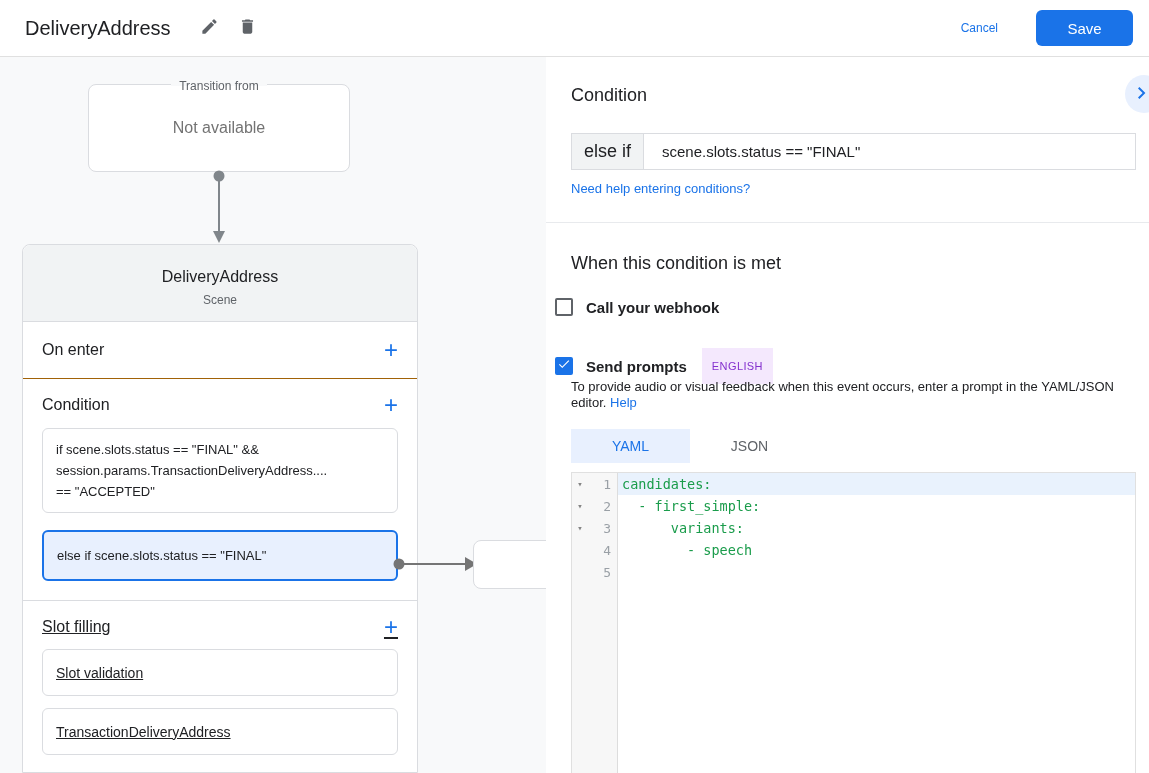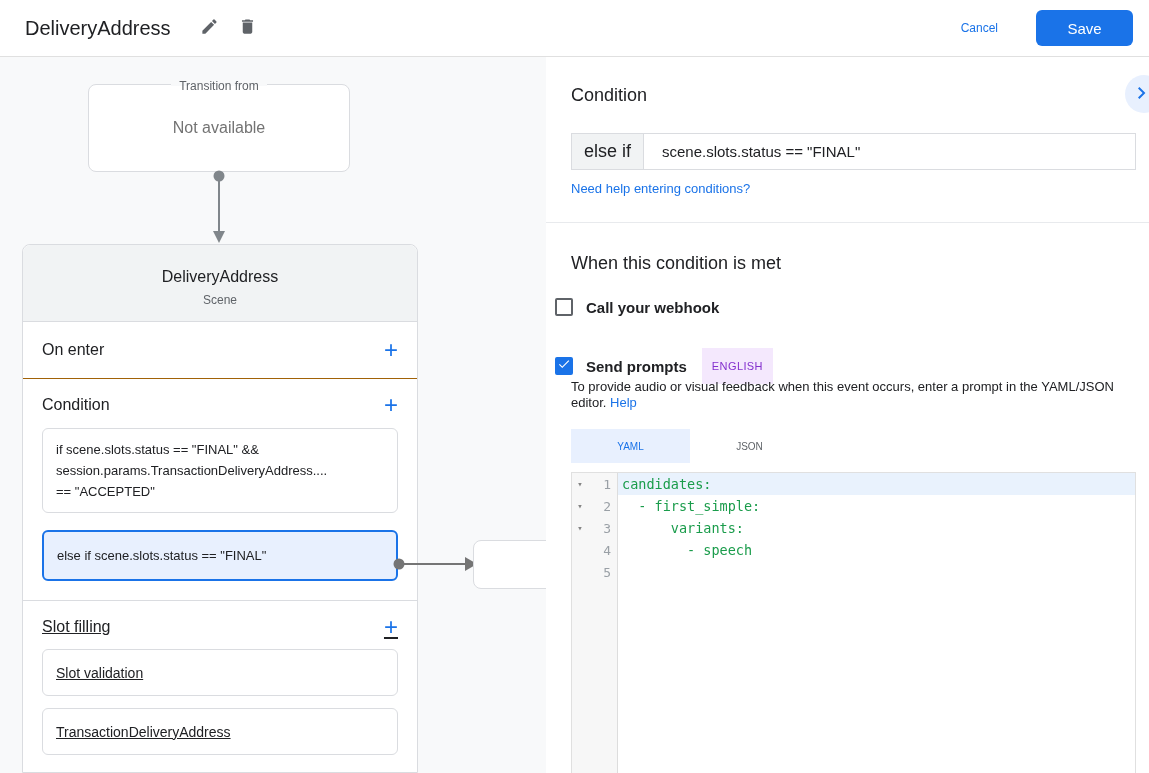--- a/index.html
+++ b/index.html
@@ -111,21 +111,21 @@
   .check-label { font-size:15px; font-weight:700; color:#202124; }
   .lang-badge {
     margin-left:15px; background:#f4e8fd; color:#8430ce; font-size:11px; font-weight:500;
     letter-spacing:.4px; padding:12px 10px; border-radius:0;
   }
   .panel-desc { position:absolute; left:25px; top:322px; width:562px; font-size:13px; line-height:16px; color:#202124; }
   .panel-desc a { color:#1a73e8; text-decoration:none; }
   .tabs { position:absolute; left:25px; top:372px; display:flex; }
   .tab {
     width:119px; height:34px; display:flex; align-items:center; justify-content:center;
-    font-size:10px; font-weight:500; color:#5f6368; cursor:pointer;
+    font-size:14px; font-weight:500; color:#5f6368; cursor:pointer;
   }
   .tab.active { background:#e8f0fe; color:#1a73e8; }
   
   .editor {
     position:absolute; left:25px; top:415px; width:565px; height:calc(100% - 415px);
     border:1px solid #e0e0e0; border-bottom:none; display:flex;
     font-family:"DejaVu Sans Mono","Liberation Mono",monospace; font-size:13.5px;
     background:#fff; overflow:hidden;
   }
   .gutter { width:46px; background:#f7f7f7; border-right:1px solid #ddd; flex:none; }

